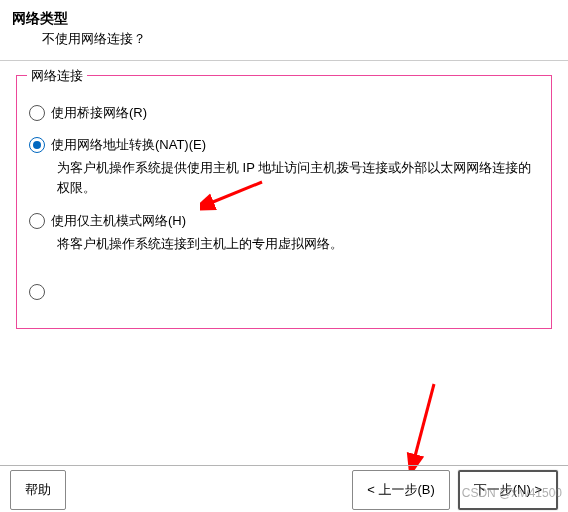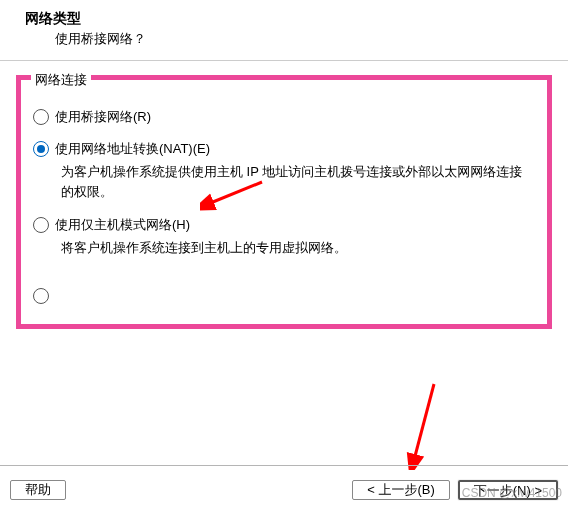--- a/index.html
+++ b/index.html
@@ -7,43 +7,43 @@
     margin: 0; padding: 0;
     width: 568px; height: 512px;
     font-family: "Microsoft YaHei", "SimSun", Arial, sans-serif;
     font-size: 13px;
     color: #000;
     background: #fff;
     position: relative;
     overflow: hidden;
   }
   .header {
-    padding: 10px 12px 8px 25px;
+    padding: 10px 12px 8px 12px;
   }
   .header-title {
     font-weight: 700;
     font-size: 14px;
     margin-bottom: 2px;
   }
   .header-sub {
     margin-left: 30px;
     font-size: 13px;
   }
   .divider {
     border: none;
     border-top: 1px solid #ccc;
     margin: 4px 0 14px 0;
   }
   .content {
     padding: 0 8px;
   }
   .group {
-    border: 5px solid #ec4899;
+    border: 1px solid #ec4899;
     margin: 0 8px;
-    padding: 14px 12px 20px 12px;
+    padding: 14px 12px 28px 12px;
     position: relative;
   }
   .group-legend {
     position: absolute;
     top: -9px;
     left: 10px;
     background: #fff;
     padding: 0 4px;
     font-size: 13px;
   }
@@ -91,21 +91,21 @@
   .footer {
     position: absolute;
     left: 0; right: 0; bottom: 0;
     height: 44px;
     display: flex;
     align-items: center;
     padding: 0 10px;
     gap: 8px;
   }
   .btn {
-    height: 20px;
+    height: 40px;
     background: #fff;
     border: 1px solid #888;
     padding: 0 14px;
     font-size: 13px;
     font-family: inherit;
     border-radius: 2px;
     cursor: pointer;
   }
   .btn-default {
     border-width: 2px;
@@ -124,21 +124,21 @@
     font-size: 12px;
     color: rgba(120,120,120,0.6);
     font-family: Arial, sans-serif;
   }
 </style>
 </head>
 <body>
 
 <div class="header">
   <div class="header-title">网络类型</div>
-  <div class="header-sub">使用桥接网络？</div>
+  <div class="header-sub">不使用网络连接？</div>
 </div>
 <hr class="divider">
 
 <div class="content">
   <div class="group">
     <div class="group-legend">网络连接</div>
 
     <div class="opt">
       <div class="opt-row">
         <span class="radio"></span>

